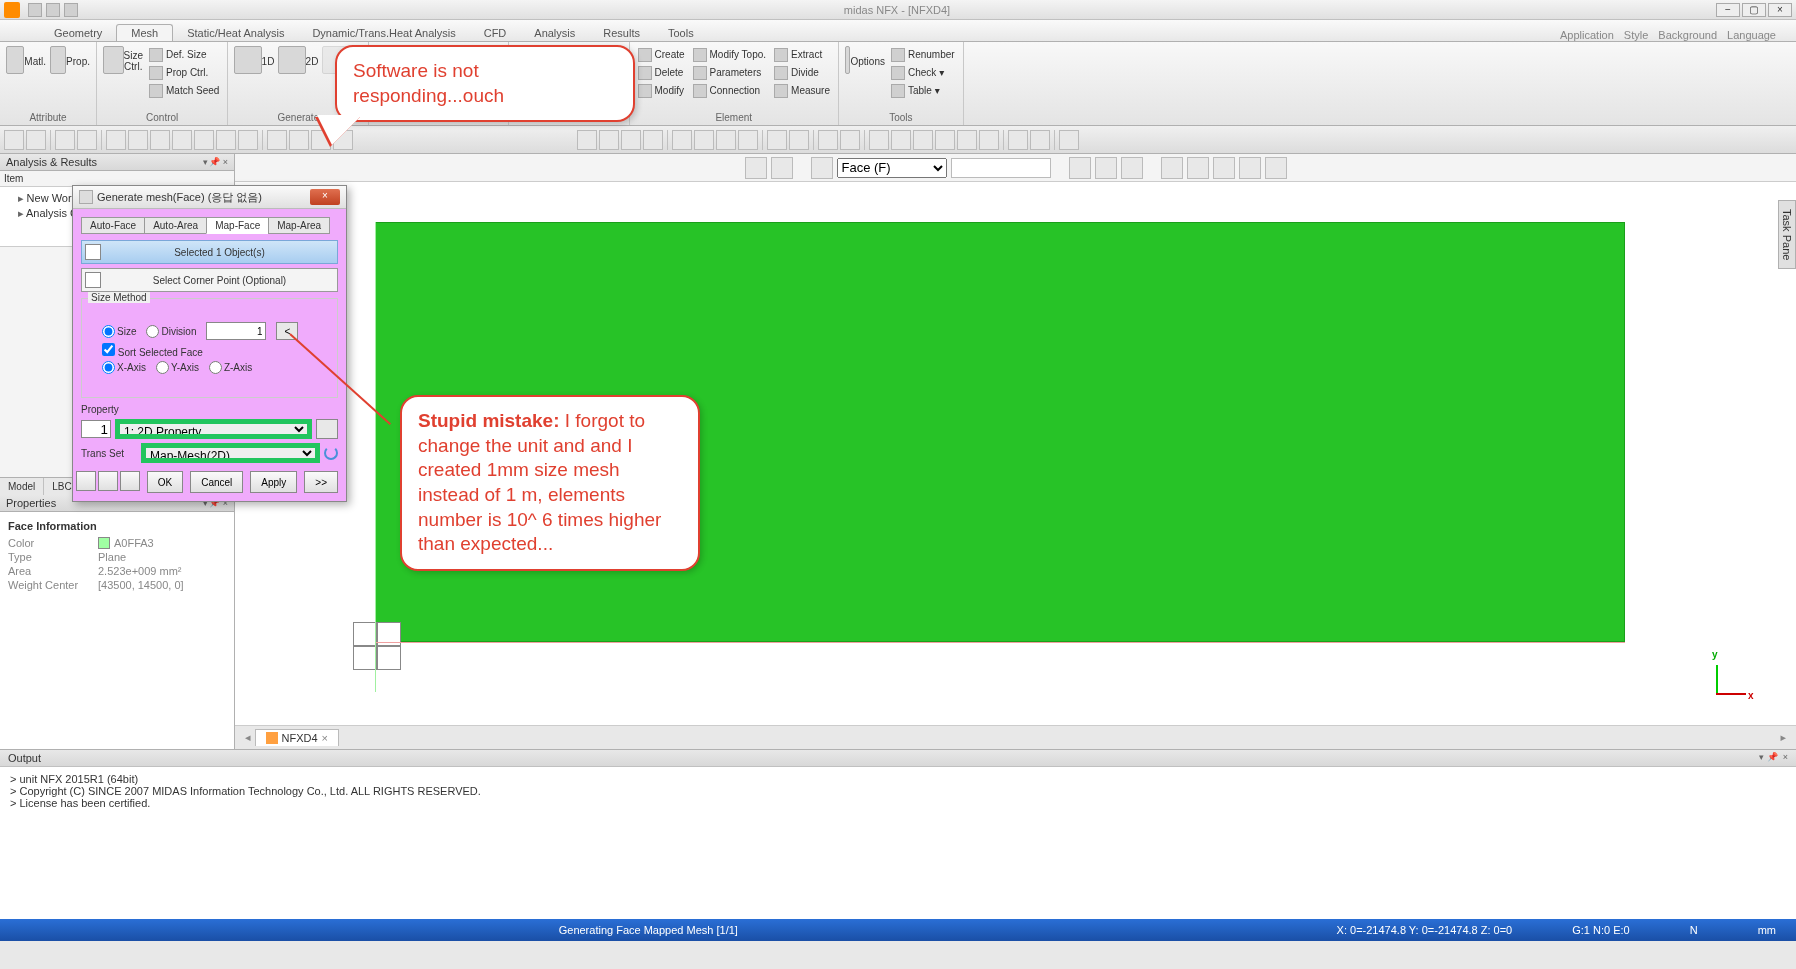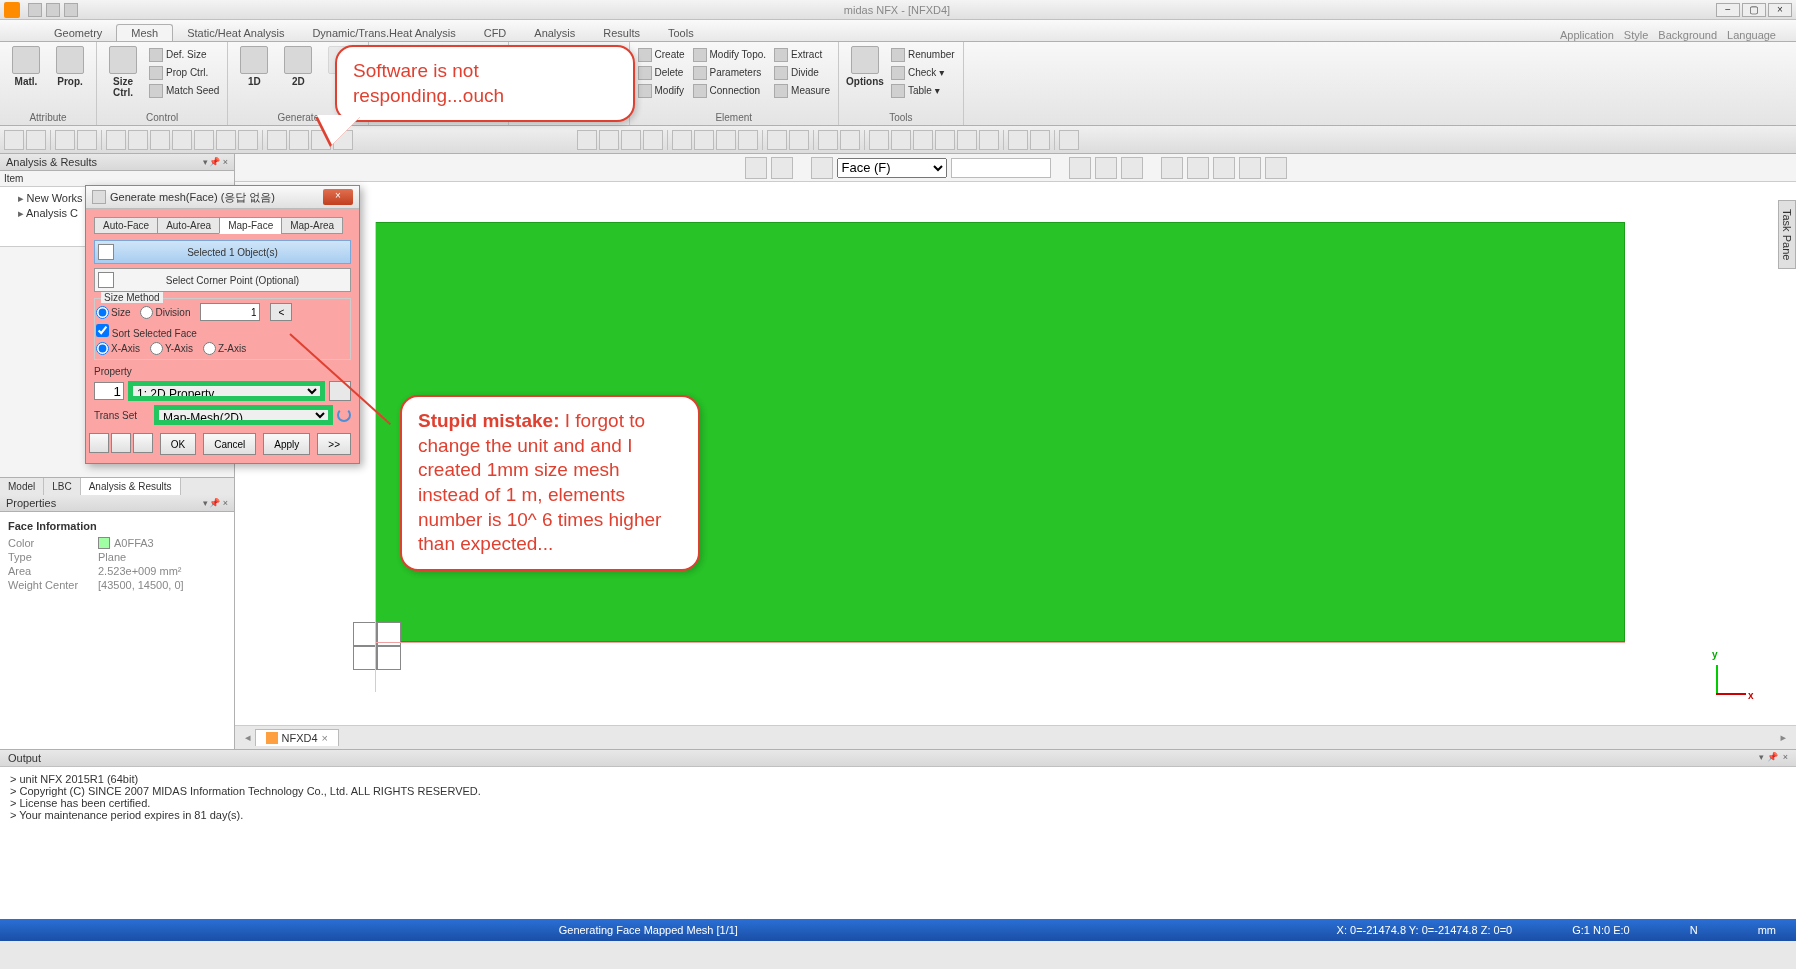--- a/index.html
+++ b/index.html
@@ -18,21 +18,21 @@
 .ribbon-tabs { height: 22px; background: linear-gradient(#fafafa,#e8e8e8); display: flex; align-items: flex-end; border-bottom: 1px solid #b0b0b0; padding-left: 40px; }
 .ribbon-tabs .tab { padding: 2px 14px; font-size: 11px; color: #555; cursor: pointer; margin-top: 17px; }
 .ribbon-tabs .tab.active { background: #f4f4f4; border: 1px solid #b0b0b0; border-bottom: none; border-radius: 3px 3px 0 0; }
 .ribbon-tabs .right-tools { margin-left: auto; display: flex; gap: 10px; padding-right: 20px; color: #888; font-size: 11px; }
 
 
 .ribbon { height: 84px; background: linear-gradient(#f8f8f8,#e4e4e4); border-bottom: 1px solid #b0b0b0; display: flex; }
 .ribbon-group { border-right: 1px solid #c8c8c8; padding: 2px 6px; display: flex; flex-direction: column; justify-content: space-between; }
 .ribbon-group .label { text-align: center; font-size: 10px; color: #666; padding-top: 2px; }
 .ribbon-group .items { display: flex; gap: 4px; align-items: flex-start; flex: 1; padding-top: 2px; }
-.big-btn { display: flex; flex-direction: column; align-items: center; width: 40px; cursor: pointer; font-weight: bold; }
+.big-btn { display: flex; flex-direction: row; align-items: center; width: 40px; cursor: pointer; }
 .big-btn .icon { width: 28px; height: 28px; background: #d8d8d8; border: 1px solid #aaa; margin-bottom: 2px; border-radius: 2px; }
 .big-btn .txt { font-size: 10px; text-align: center; line-height: 11px; }
 .small-col { display: flex; flex-direction: column; gap: 1px; }
 .small-btn { display: flex; align-items: center; gap: 3px; font-size: 10px; cursor: pointer; padding: 1px 2px; height: 17px; }
 .small-btn .icon { width: 14px; height: 14px; background: #d0d0d0; border: 1px solid #aaa; }
 
 
 .toolbar-row { height: 28px; background: linear-gradient(#f0f0f0,#dcdcdc); border-bottom: 1px solid #b0b0b0; display: flex; align-items: center; gap: 2px; padding: 0 4px; }
 .toolbar-row .tb { width: 20px; height: 20px; background: #e8e8e8; border: 1px solid #bbb; }
 .toolbar-row .sep { width: 1px; height: 20px; background: #c0c0c0; margin: 0 2px; }
@@ -81,33 +81,33 @@
 .output-header { background: linear-gradient(#e8e8e8,#d8d8d8); padding: 2px 8px; font-size: 11px; border-bottom: 1px solid #c0c0c0; display: flex; justify-content: space-between; }
 .output-body { flex: 1; padding: 6px 10px; font-size: 11px; font-family: Tahoma; color: #333; overflow: auto; }
 .output-body .line::before { content: "> "; }
 
 
 .status-bar { height: 22px; background: linear-gradient(#2a6fd6,#1a4fa6); color: #fff; display: flex; align-items: center; font-size: 11px; padding: 0 10px; gap: 40px; }
 .status-bar .left { flex: 1; text-align: center; }
 .status-bar .seg { padding: 0 10px; }
 
 
-.dialog { position: absolute; left: 85px; top: 185px; width: 275px; background: #fca5a5; border: 1px solid #888; box-shadow: 3px 3px 8px rgba(0,0,0,0.3); z-index: 100; }
+.dialog { position: absolute; left: 72px; top: 185px; width: 275px; background: #f0abfc; border: 1px solid #888; box-shadow: 3px 3px 8px rgba(0,0,0,0.3); z-index: 100; }
 .dialog-title { background: linear-gradient(#fafafa,#e0e0e0); padding: 3px 6px; font-size: 11px; display: flex; align-items: center; gap: 4px; border-bottom: 1px solid #bbb; }
 .dialog-title .icon { width: 14px; height: 14px; background: #ddd; border: 1px solid #aaa; }
 .dialog-title .close-btn { margin-left: auto; width: 30px; height: 16px; background: linear-gradient(#e07050,#c04020); color: #fff; text-align: center; line-height: 14px; border-radius: 2px; cursor: pointer; font-size: 10px; }
 .dialog-body { padding: 8px; font-size: 11px; }
 .dlg-tabs { display: flex; margin-bottom: 6px; }
 .dlg-tab { padding: 2px 8px; border: 1px solid #999; background: #e8e8e8; font-size: 10px; cursor: pointer; margin-right: -1px; }
 .dlg-tab.active { background: #fff; border-bottom-color: #fff; }
 .sel-btn { width: 100%; border: 1px solid #7aa7d8; background: linear-gradient(#cfe5f8,#a8cdf0); padding: 3px; text-align: center; font-size: 10px; margin-bottom: 4px; display: flex; align-items: center; gap: 4px; }
 .sel-btn .icon { width: 16px; height: 16px; background: #fff; border: 1px solid #888; }
 .sel-btn2 { width: 100%; border: 1px solid #999; background: #f4f4f4; padding: 3px; text-align: center; font-size: 10px; margin-bottom: 6px; display: flex; align-items: center; gap: 4px; }
 .sel-btn2 .icon { width: 16px; height: 16px; background: #fff; border: 1px solid #888; }
-.group-box { border: 1px solid #ccc; padding: 1px; margin-bottom: 6px; position: relative; }
+.group-box { border: 1px solid #ccc; padding: 20px; margin-bottom: 6px; position: relative; }
 .group-box .legend { position: absolute; top: -7px; left: 6px; background: #f0f0f0; padding: 0 3px; font-size: 10px; }
 .radio-row { display: flex; gap: 10px; align-items: center; margin: 3px 0; }
 .radio-row label { font-size: 10px; display: flex; align-items: center; gap: 2px; }
 .num-input { width: 60px; height: 18px; border: 1px solid #888; text-align: right; padding-right: 3px; font-size: 10px; }
 .tiny-btn { width: 22px; height: 18px; border: 1px solid #888; background: #e8e8e8; font-size: 10px; }
 .check-row { display: flex; align-items: center; gap: 3px; font-size: 10px; margin: 3px 0; }
 .prop-row2 { display: flex; align-items: center; gap: 4px; font-size: 10px; margin: 4px 0; }
 .prop-row2 input[type=text] { width: 30px; height: 18px; border: 1px solid #888; text-align: right; padding-right: 2px; }
 .prop-row2 select { flex: 1; height: 20px; font-size: 12px; border: 5px solid #22c55e; }
 .prop-row2 .p-btn { width: 22px; height: 20px; border: 1px solid #888; background: #e8e8e8; }
@@ -486,21 +486,20 @@
     <div class="ctrls" style="display:flex;gap:4px;font-size:9px;color:#666">
         <span>▾</span>
         <span>📌</span>
         <span>×</span>
       </div>
   </div>
   <div class="output-body">
     <div class="line">unit NFX 2015R1 (64bit)</div>
     <div class="line">Copyright (C) SINCE 2007 MIDAS Information Technology Co., Ltd. ALL RIGHTS RESERVED.</div>
     <div class="line">License has been certified.</div>
-    <div class="line">Your maintenance period expires in 81 day(s).</div>
   </div>
 </div>
 
 <div class="status-bar">
   <div class="left">Generating Face Mapped Mesh [1/1]</div>
   <div class="seg">X: 0=-21474.8 Y: 0=-21474.8 Z: 0=0</div>
   <div class="seg">G:1  N:0  E:0</div>
   <div class="seg">N</div>
   <div class="seg">mm</div>
 </div>

